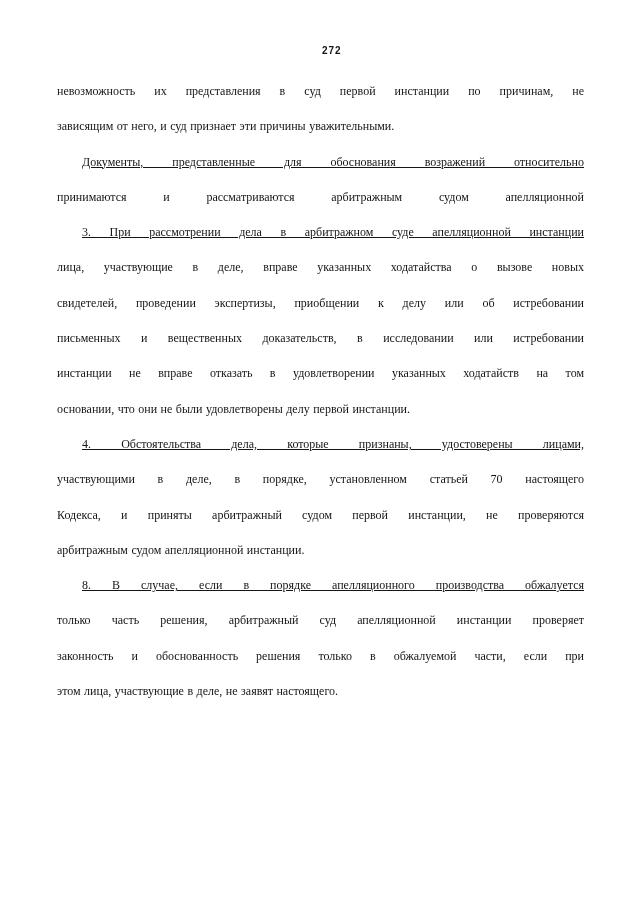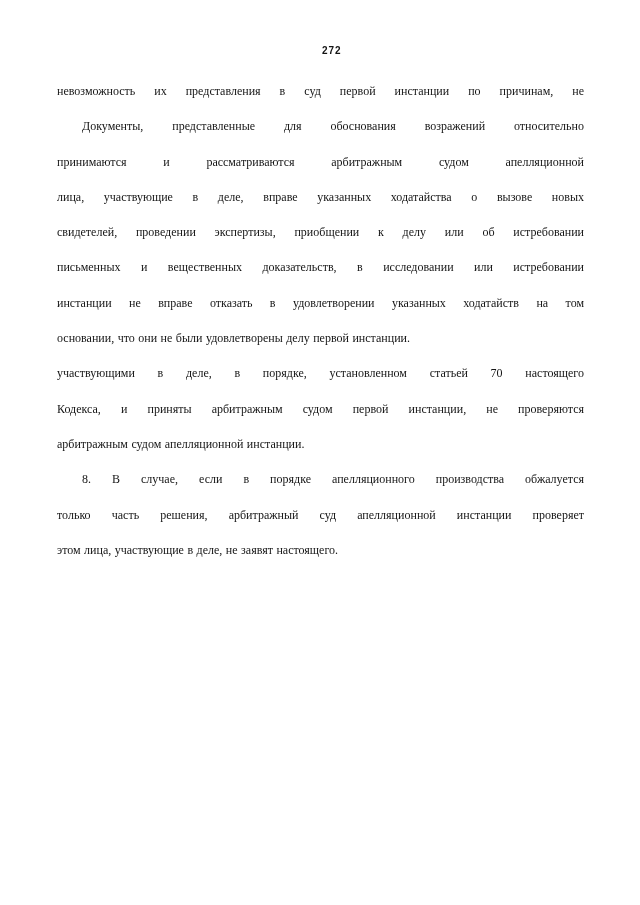--- a/index.html
+++ b/index.html
@@ -46,46 +46,51 @@
     text-align-last: justify;
     -moz-text-align-last: justify;
     word-spacing: 0.5px;
   }
   .line.para-end {
     text-align-last: left;
     -moz-text-align-last: left;
   }
   .line.indent {
     text-indent: 25px;
+    text-decoration: underline;
   }
 </style>
 </head>
 <body>
 
 <div class="page">
   <div class="page-number">272</div>
   <div class="text-block">
       <div class="paragraph">
         <div class="line">невозможность их представления в суд первой инстанции по причинам, не</div>
+        <div class="line para-end">зависящим от него, и суд признает эти причины уважительными.</div>
       </div>
       <div class="paragraph">
         <div class="line indent">Документы, представленные для обоснования возражений относительно</div>
         <div class="line">принимаются и рассматриваются арбитражным судом апелляционной</div>
       </div>
       <div class="paragraph">
+        <div class="line indent">3. При рассмотрении дела в арбитражном суде апелляционной инстанции</div>
         <div class="line">лица, участвующие в деле, вправе указанных ходатайства о вызове новых</div>
         <div class="line">свидетелей, проведении экспертизы, приобщении к делу или об истребовании</div>
         <div class="line">письменных и вещественных доказательств, в исследовании или истребовании</div>
         <div class="line">инстанции не вправе отказать в удовлетворении указанных ходатайств на том</div>
         <div class="line para-end">основании, что они не были удовлетворены делу первой инстанции.</div>
       </div>
       <div class="paragraph">
+        <div class="line indent">4. Обстоятельства дела, которые признаны, удостоверены лицами,</div>
         <div class="line">участвующими в деле, в порядке, установленном статьей 70 настоящего</div>
-        <div class="line">Кодекса, и приняты арбитражным судом первой инстанции, не проверяются</div>
+        <div class="line">Кодекса, и приняты арбитражный судом первой инстанции, не проверяются</div>
         <div class="line para-end">арбитражным судом апелляционной инстанции.</div>
       </div>
       <div class="paragraph">
         <div class="line indent">8. В случае, если в порядке апелляционного производства обжалуется</div>
         <div class="line">только часть решения, арбитражный суд апелляционной инстанции проверяет</div>
+        <div class="line">законность и обоснованность решения только в обжалуемой части, если при</div>
         <div class="line para-end">этом лица, участвующие в деле, не заявят настоящего.</div>
       </div>
     </div>
 </div>
 
 </body></html>

